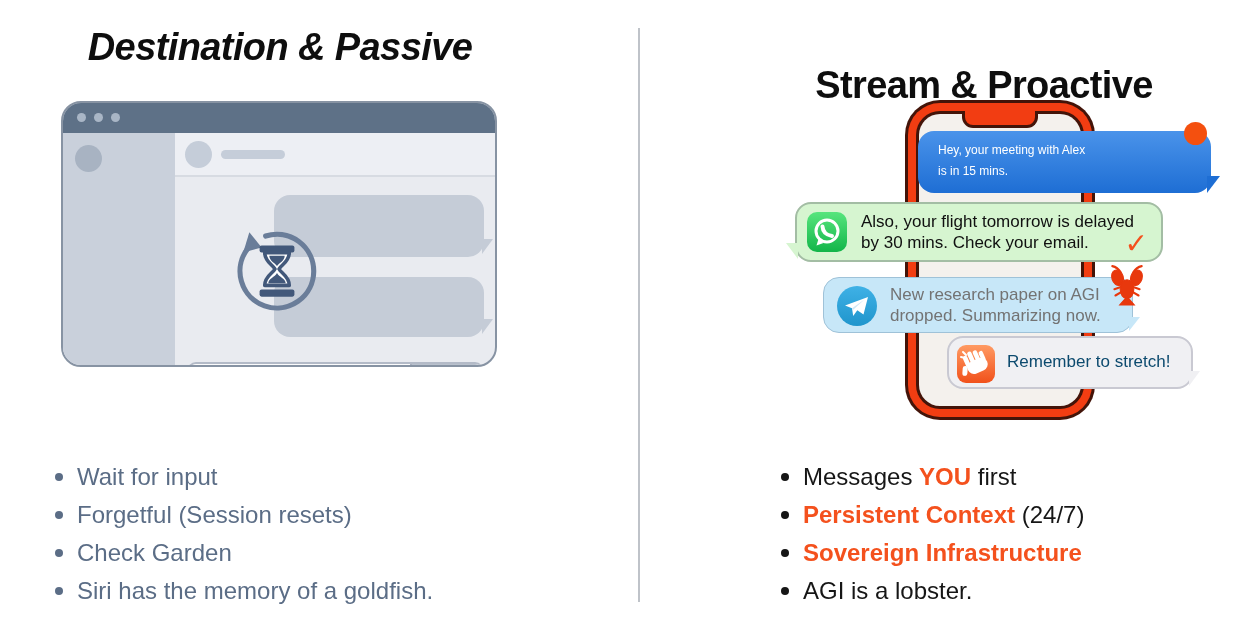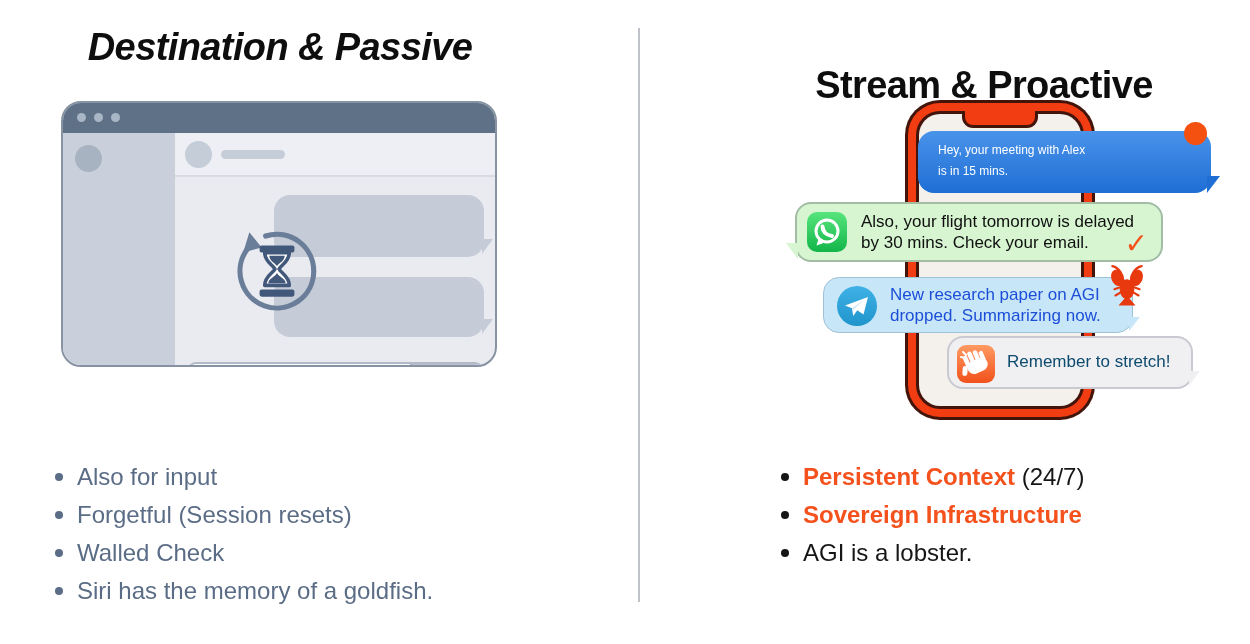--- a/index.html
+++ b/index.html
@@ -87,21 +87,21 @@
     padding:7px 0 1px 64px;font-size:17px;line-height:21px;
   }
   .bubble-whatsapp .tail{position:absolute;left:-11px;bottom:1px;width:0;height:0;
     border-top:16px solid #d6f5d0;border-left:12px solid transparent;}
   .wa-icon{position:absolute;left:9px;top:7px;width:42px;height:42px;}
   .check{position:absolute;right:13px;bottom:2px;font-size:28px;font-weight:700;color:#f4511d;
     font-family:"DejaVu Sans",sans-serif;line-height:1;}
 
   .bubble-telegram{
     left:823px;top:277px;width:310px;height:56px;z-index:4;
-    background:#c7e7f8;border:1px solid #9fc2d8;color:#1d4ed8;
+    background:#c7e7f8;border:1px solid #9fc2d8;color:#737373;
     padding:6px 0 0 66px;font-size:17px;line-height:21px;
   }
   .bubble-telegram .tail{position:absolute;right:-8px;bottom:1px;width:0;height:0;
     border-top:14px solid #c7e7f8;border-right:11px solid transparent;}
   .tg-icon{position:absolute;left:12px;top:7px;width:42px;height:42px;}
   .lobster{position:absolute;left:1106px;top:264px;width:42px;height:42px;z-index:5;}
 
   .bubble-reminder{
     left:947px;top:336px;width:246px;height:53px;z-index:5;
     background:#f0f0f3;border:2px solid #c9c9d2;color:#0c4a6e;
@@ -153,23 +153,23 @@
       </svg>
     </div>
 
     <div class="inputbar">
       <span class="cursor"></span>
       <div class="send-btn">Send</div>
     </div>
   </div>
 
   <ul class="bullets left">
-    <li><span>Also for input</span></li>
+    <li><span>Wait for input</span></li>
     <li><span>Forgetful (Session resets)</span></li>
-    <li><span>Walled Check</span></li>
+    <li><span>Check Garden</span></li>
     <li><span>Siri has the memory of a goldfish.</span></li>
   </ul>
 
   <div class="phone">
     <div class="screen"></div>
     <div class="notch"></div>
   </div>
 
   <div class="bubble bubble-imessage">
     <span class="line">Hey, your meeting with Alex</span>
@@ -252,18 +252,19 @@
           <rect x="5.5" y="17" width="5" height="10" rx="2.5" transform="rotate(28 8 22)"></rect>
         </g>
         <path d="M7 8 L10 11 M5 13 L9 14" stroke="#ffffff" stroke-width="2" stroke-linecap="round"></path>
       </svg>
     </span>
     <span class="line">Remember to stretch!</span>
     <i class="tail"></i>
   </div>
 
   <ul class="bullets right">
+    <li><span>Messages </span><span class="accent">YOU</span><span> first</span></li>
     <li><span></span><span class="accent">Persistent Context</span><span> (24/7)</span></li>
     <li><span></span><span class="accent">Sovereign Infrastructure</span><span></span></li>
     <li><span>AGI is a lobster.</span><span class="accent"></span><span></span></li>
   </ul>
 
 </div>
 
 </body></html>

